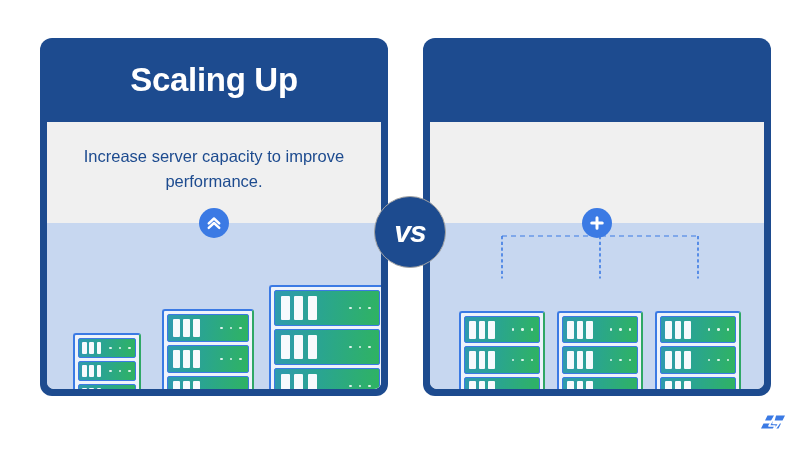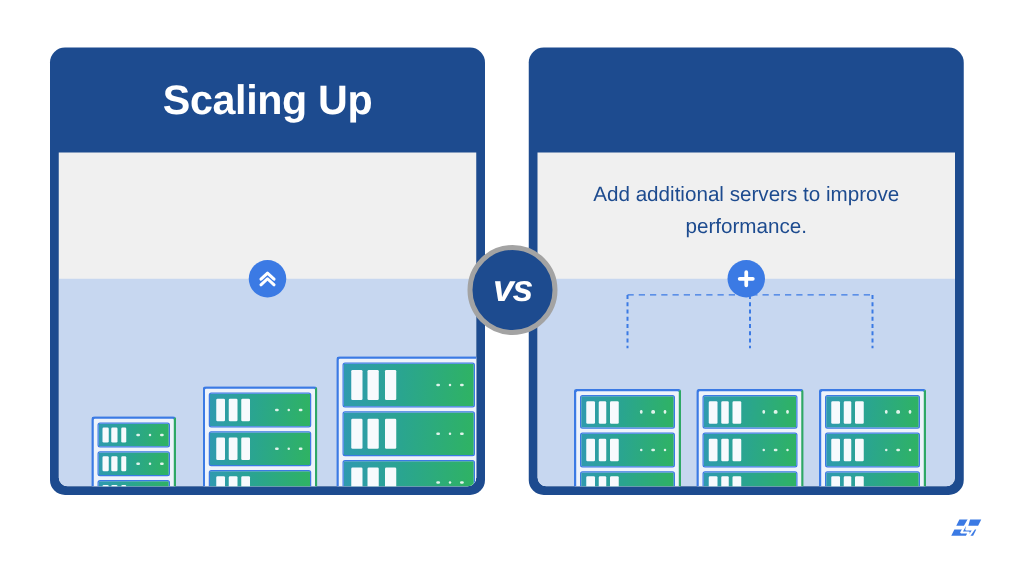--- a/index.html
+++ b/index.html
@@ -157,21 +157,21 @@
 
   
   .vs-badge {
     position: absolute;
     left: 374px;
     top: 196px;
     width: 72px;
     height: 72px;
     border-radius: 50%;
     background: #1d4b8f;
-    border: 4px solid #a3a3a3;
+    border: 1px solid #a3a3a3;
     box-sizing: border-box;
     display: flex;
     align-items: center;
     justify-content: center;
     z-index: 20;
   }
   .vs-text {
     color: #ffffff;
     font-size: 30px;
     font-weight: bold;
@@ -199,20 +199,21 @@
 </style>
 </head>
 <body>
 
 <div class="stage">
 
   <div class="card card-left">
     <div class="card-title">Scaling Up</div>
 
     <div class="card-body">
+      <div class="card-desc">Increase server capacity to improve performance.</div>
 
       <div class="badge">
         <svg width="18" height="18" viewBox="0 0 24 24" aria-hidden="true">
           <path d="M5 12.5 L12 6 L19 12.5" fill="none" stroke="#ffffff" stroke-width="3.2" stroke-linecap="round" stroke-linejoin="round"></path>
           <path d="M5 18.5 L12 12 L19 18.5" fill="none" stroke="#ffffff" stroke-width="3.2" stroke-linecap="round" stroke-linejoin="round"></path>
         </svg>
       </div>
 
       <div class="illustration">
 
@@ -328,21 +329,20 @@
               </div>
           </div>
         </div>
       </div>
     </div>
   </div>
 
   <div class="card card-right">
 
     <div class="card-body">
-      <div class="card-desc">Add additional servers to improve performance.</div>
 
       <div class="badge">
         <svg width="18" height="18" viewBox="0 0 24 24" aria-hidden="true">
           <path d="M12 5 V19 M5 12 H19" fill="none" stroke="#ffffff" stroke-width="4" stroke-linecap="round"></path>
         </svg>
       </div>
 
       <div class="illustration">
 
         <svg class="connector" viewBox="0 0 334 257" preserveAspectRatio="none">

